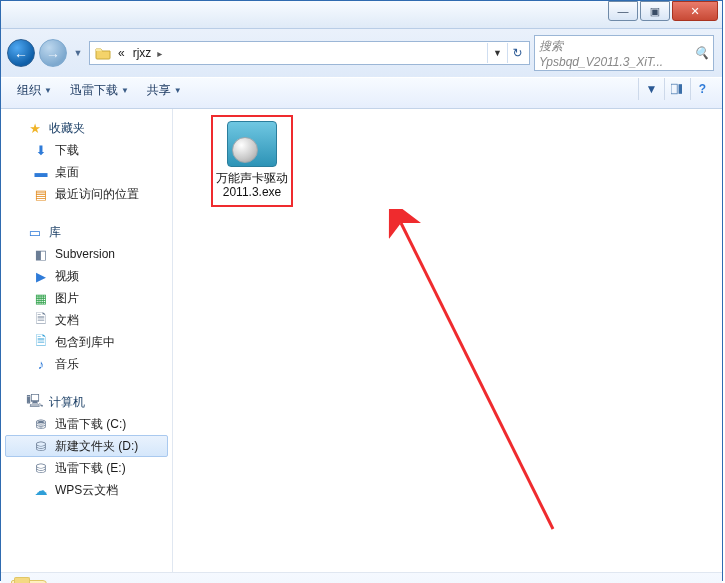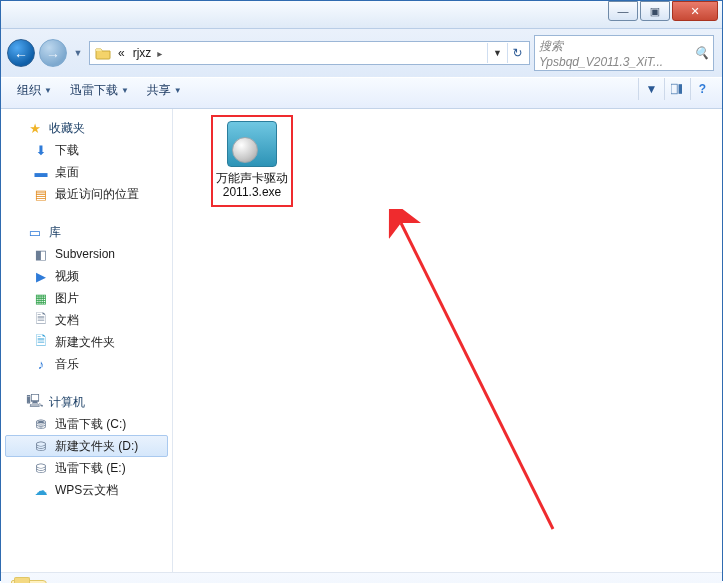--- a/index.html
+++ b/index.html
@@ -177,21 +177,21 @@
         <div class="itm">
             <span class="ic c-green">▦</span>
             <span>图片</span>
           </div>
         <div class="itm">
             <span class="ic c-gray">🗎</span>
             <span>文档</span>
           </div>
         <div class="itm">
             <span class="ic c-cyan">🗎</span>
-            <span>新建文件夹</span>
+            <span>包含到库中</span>
           </div>
         <div class="itm">
             <span class="ic c-blue">♪</span>
             <span>音乐</span>
           </div>
       </div>
 
       <div class="grp">
         <div class="grp-h">
           <span class="caret"></span>

